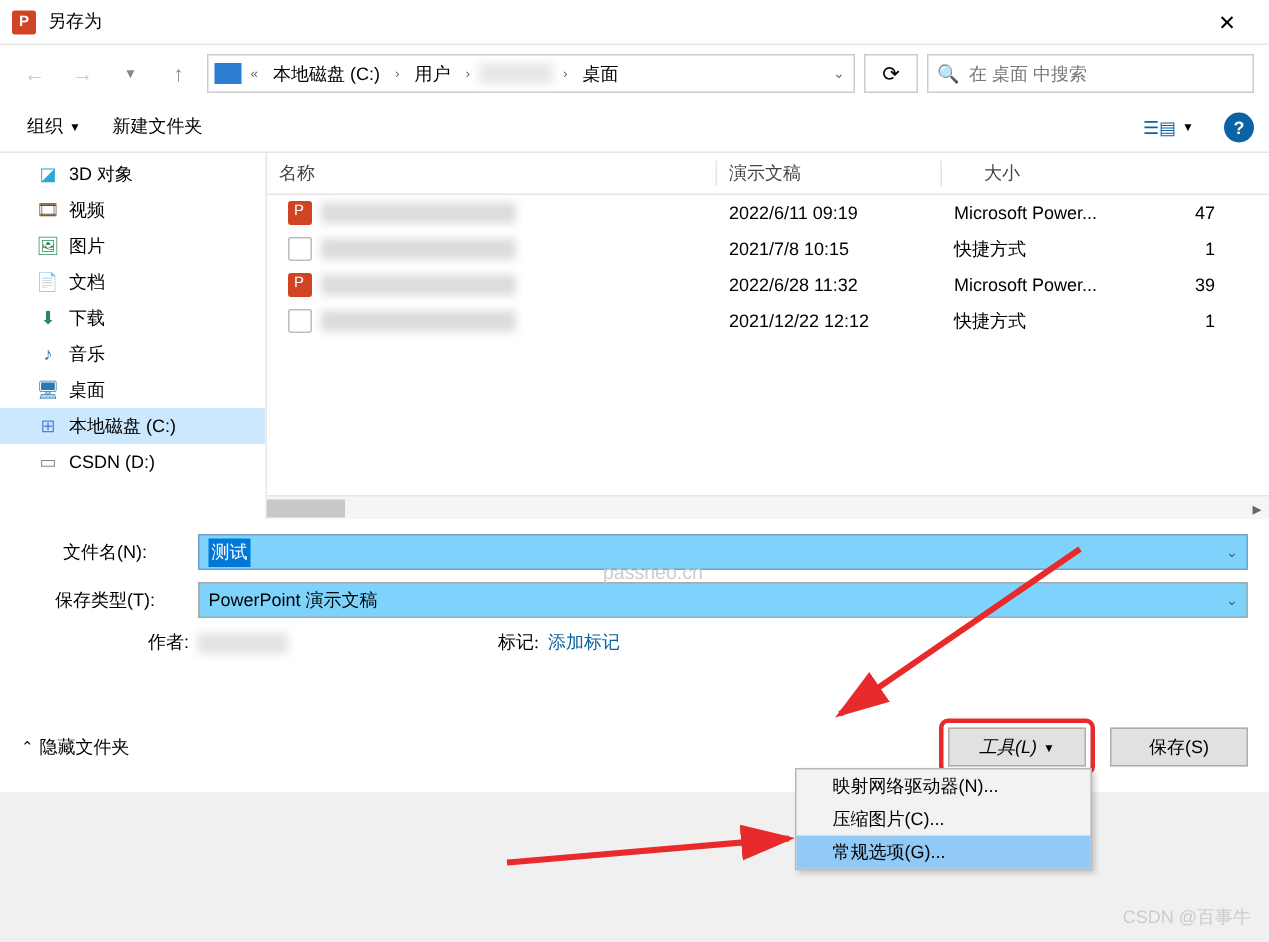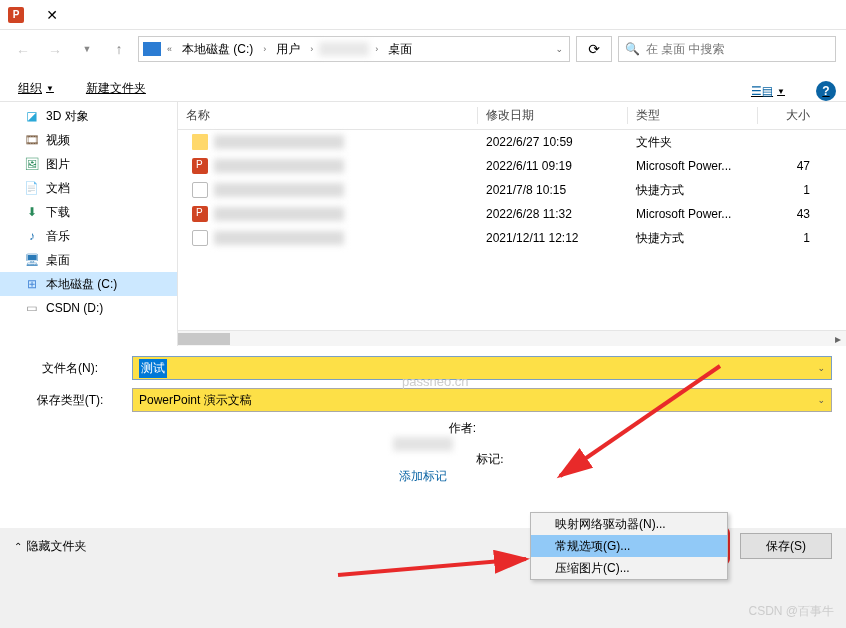--- a/index.html
+++ b/index.html
@@ -14,21 +14,21 @@
 .navrow .navbtn { width: 26px; height: 26px; display: flex; align-items: center; justify-content: center; color: #888; font-size: 14px; cursor: pointer; }
 .navrow .navbtn.disabled { color: #ccc; }
 .path-box { flex: 1; height: 26px; border: 1px solid #ccc; display: flex; align-items: center; padding: 0 4px; gap: 4px; background: #fff; }
 .path-box .folder-ico { width: 18px; height: 14px; background: #2b7cd3; }
 .path-box .chev { color: #666; font-size: 9px; padding: 0 2px; }
 .path-box .seg { padding: 2px 4px; white-space: nowrap; }
 .path-box .blur-seg { background: #e8e8e8; filter: blur(3px); width: 50px; height: 14px; }
 .refresh-box { width: 36px; height: 26px; border: 1px solid #ccc; display: flex; align-items: center; justify-content: center; font-size: 14px; }
 .search-box { width: 218px; height: 26px; border: 1px solid #ccc; display: flex; align-items: center; padding: 0 6px; gap: 6px; color: #777; }
 
-.toolbar { display: flex; align-items: flex-end; height: 34px; padding: 0 10px; gap: 16px; border-bottom: 1px solid #e5e5e5; text-decoration: underline; }
+.toolbar { display: flex; align-items: center; height: 34px; padding: 0 10px; gap: 5px; border-bottom: 1px solid #e5e5e5; }
 .toolbar .tbtn { padding: 4px 8px; cursor: pointer; display: flex; align-items: center; gap: 4px; }
 .toolbar .spacer { flex: 1; }
 .toolbar .viewbtn { padding: 2px 6px; border: 1px solid transparent; display: flex; align-items: center; gap: 4px; }
 .help-ico { width: 20px; height: 20px; border-radius: 50%; background: #0a64a4; color: #fff; display: flex; align-items: center; justify-content: center; font-weight: bold; margin-left: 8px; }
 
 .body-area { display: flex; height: 244px; }
 .sidebar { width: 178px; overflow: auto; border-right: 1px solid #e5e5e5; padding-top: 2px; }
 .side-item { display: flex; align-items: center; height: 24px; padding-left: 24px; gap: 6px; cursor: pointer; }
 .side-item.selected { background: #cce8ff; }
 .side-item .ico { width: 16px; height: 14px; display: flex; align-items: center; justify-content: center; font-size: 12px; }
@@ -47,25 +47,25 @@
 .fico.link { background: #fff; border: 1px solid #bbb; border-radius: 2px; }
 .name-blur { background: #dcdcdc; filter: blur(3px); height: 14px; width: 130px; display: inline-block; }
 
 .hscroll { height: 16px; border-top: 1px solid #e5e5e5; background: #f5f5f5; position: relative; }
 .hscroll .thumb { position: absolute; left: 0; top: 2px; height: 12px; width: 52px; background: #c8c8c8; }
 .hscroll .arrow { position: absolute; right: 0; top: 0; width: 16px; height: 16px; display: flex; align-items: center; justify-content: center; color: #666; }
 
 .form-area { padding: 10px 14px 6px 14px; }
 .form-row { display: flex; align-items: center; margin-bottom: 8px; }
 .form-row .lbl { width: 118px; text-align: center; padding-right: 6px; }
-.form-row .field { flex: 1; height: 24px; border: 1px solid #7a9fc4; display: flex; align-items: center; padding: 0 6px; background: #fde047; }
+.form-row .field { flex: 1; height: 24px; border: 1px solid #7a9fc4; display: flex; align-items: center; padding: 0 6px; background: #7dd3fc; }
 .form-row .field.combo { justify-content: space-between; border-color: #a8a8a8; }
 .form-row .value.sel { background: #0078d7; color: #fff; padding: 1px 2px; }
 .form-row .drop { color: #555; font-size: 9px; padding-left: 4px; }
-.meta-row { display: flex; align-items: center; margin-top: 6px; flex-direction: column; }
+.meta-row { display: flex; align-items: center; margin-top: 6px; }
 .meta-row .lbl2 { width: 118px; text-align: right; padding-right: 6px; }
 .meta-row .blur-val { background: #e3e3e3; filter: blur(3px); width: 60px; height: 14px; }
 .meta-row .tag-lbl { margin-left: 140px; padding-right: 6px; font-family: Liberation Serif, serif; }
 .meta-row .tag-link { color: #0a64a4; cursor: pointer; }
 
 .footer { display: flex; align-items: center; padding: 36px 14px 10px 14px; gap: 10px; }
 .footer .hide-link { flex: 0 0 auto; display: flex; align-items: center; gap: 4px; cursor: pointer; }
 .footer .spacer { flex: 1; }
 .btn { width: 92px; height: 26px; border: 1px solid #adadad; background: #e1e1e1; display: flex; align-items: center; justify-content: center; cursor: pointer; gap: 4px; }
 .tools-wrap { border: 3px solid #e82a2a; border-radius: 6px; padding: 3px; font-style: italic; }
@@ -79,20 +79,21 @@
 
 .arrow-svg { position: absolute; pointer-events: none; z-index: 40; }
 
 .bottom-gray { position: absolute; left: 0; right: 0; bottom: 0; height: 100px; background: #f0f0f0; z-index: -1; }
 </style>
 </head>
 <body>
 
 <div class="titlebar">
   <div class="app-icon">P</div>
+  <div class="title">另存为</div>
   <div class="close">✕</div>
 </div>
 
 <div class="navrow">
   <div class="navbtn disabled">←</div>
   <div class="navbtn disabled">→</div>
   <div class="navbtn" style="font-size:9px;">▼</div>
   <div class="navbtn">↑</div>
   <div class="path-box">
     <div class="folder-ico"></div>
@@ -164,34 +165,24 @@
       </div>
     <div class="side-item">
         <span class="ico" style="color:#888;">▭</span>
         <span>CSDN (D:)</span>
       </div>
   </div>
 
   <div class="files">
     <div class="file-head">
       <div class="col-name">名称</div>
-      <div class="col-date">修改日期</div>
-      <div class="col-type">类型</div>
+      <div class="col-date">演示文稿</div>
       <div class="col-size">大小</div>
     </div>
     <div id="file-rows">
-        <div class="file-row">
-          <div class="col-name" style="display:flex;align-items:center;border:none;">
-            <div class="fico folder"></div>
-            <span class="name-blur"></span>
-          </div>
-          <div class="col-date" style="border:none;">2022/6/27 10:59</div>
-          <div class="col-type" style="border:none;">文件夹</div>
-          <div class="col-size" style="border:none;"></div>
-        </div>
         <div class="file-row">
           <div class="col-name" style="display:flex;align-items:center;border:none;">
             <div class="fico ppt"></div>
             <span class="name-blur"></span>
           </div>
           <div class="col-date" style="border:none;">2022/6/11 09:19</div>
           <div class="col-type" style="border:none;">Microsoft Power...</div>
           <div class="col-size" style="border:none;">47</div>
         </div>
         <div class="file-row">
@@ -203,28 +194,28 @@
           <div class="col-type" style="border:none;">快捷方式</div>
           <div class="col-size" style="border:none;">1</div>
         </div>
         <div class="file-row">
           <div class="col-name" style="display:flex;align-items:center;border:none;">
             <div class="fico ppt"></div>
             <span class="name-blur"></span>
           </div>
           <div class="col-date" style="border:none;">2022/6/28 11:32</div>
           <div class="col-type" style="border:none;">Microsoft Power...</div>
-          <div class="col-size" style="border:none;">43</div>
+          <div class="col-size" style="border:none;">39</div>
         </div>
         <div class="file-row">
           <div class="col-name" style="display:flex;align-items:center;border:none;">
             <div class="fico link"></div>
             <span class="name-blur"></span>
           </div>
-          <div class="col-date" style="border:none;">2021/12/11 12:12</div>
+          <div class="col-date" style="border:none;">2021/12/22 12:12</div>
           <div class="col-type" style="border:none;">快捷方式</div>
           <div class="col-size" style="border:none;">1</div>
         </div>
       </div>
     <div style="flex:1"></div>
     <div class="hscroll">
       <div class="thumb"></div>
       <div class="arrow">▸</div>
     </div>
   </div>
@@ -264,22 +255,22 @@
     <div class="btn">
       <span>工具(L)</span>
       <span style="font-size:8px;">▼</span>
     </div>
   </div>
   <div class="btn">保存(S)</div>
 </div>
 
 <div class="dropdown-menu" id="tools-menu" style="left:530px; top:512px;">
     <div class="item">映射网络驱动器(N)...</div>
+    <div class="item">压缩图片(C)...</div>
     <div class="item highlight">常规选项(G)...</div>
-    <div class="item">压缩图片(C)...</div>
   </div>
 
 <svg class="arrow-svg" style="left:510px; top:358px; width:220px; height:130px;">
   <defs>
       <marker id="ah1" markerWidth="10" markerHeight="10" refX="8" refY="3" orient="auto">
         <path d="M0,0 L0,6 L9,3 z" fill="#e82a2a"></path>
       </marker>
     </defs>
   <line x1="210" y1="8" x2="50" y2="118" stroke="#e82a2a" stroke-width="4" marker-end="url(#ah1)"></line>
 </svg>

